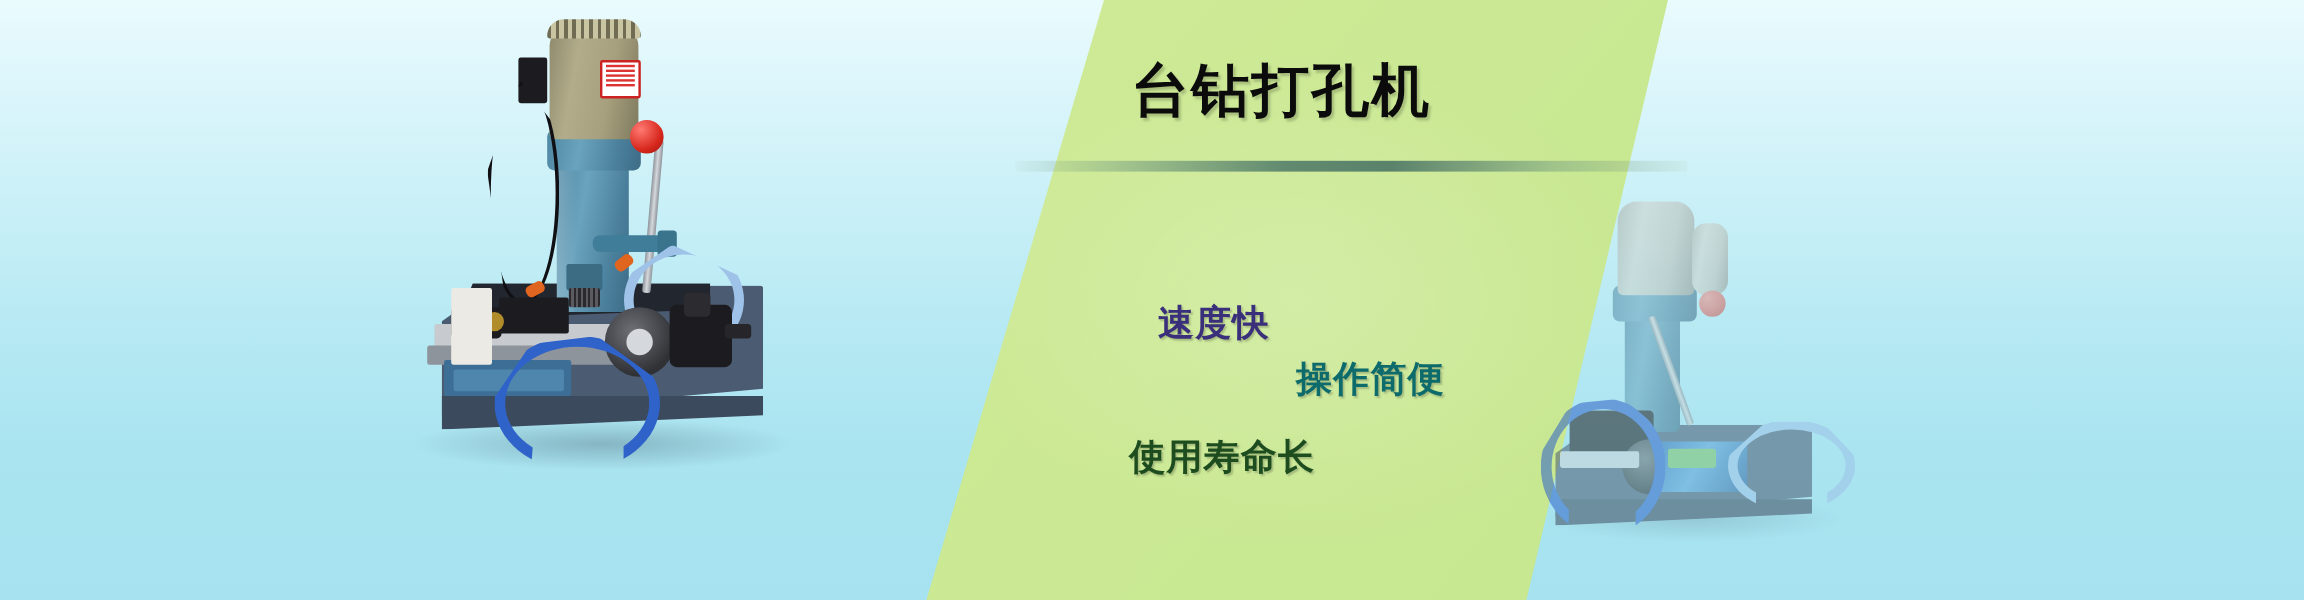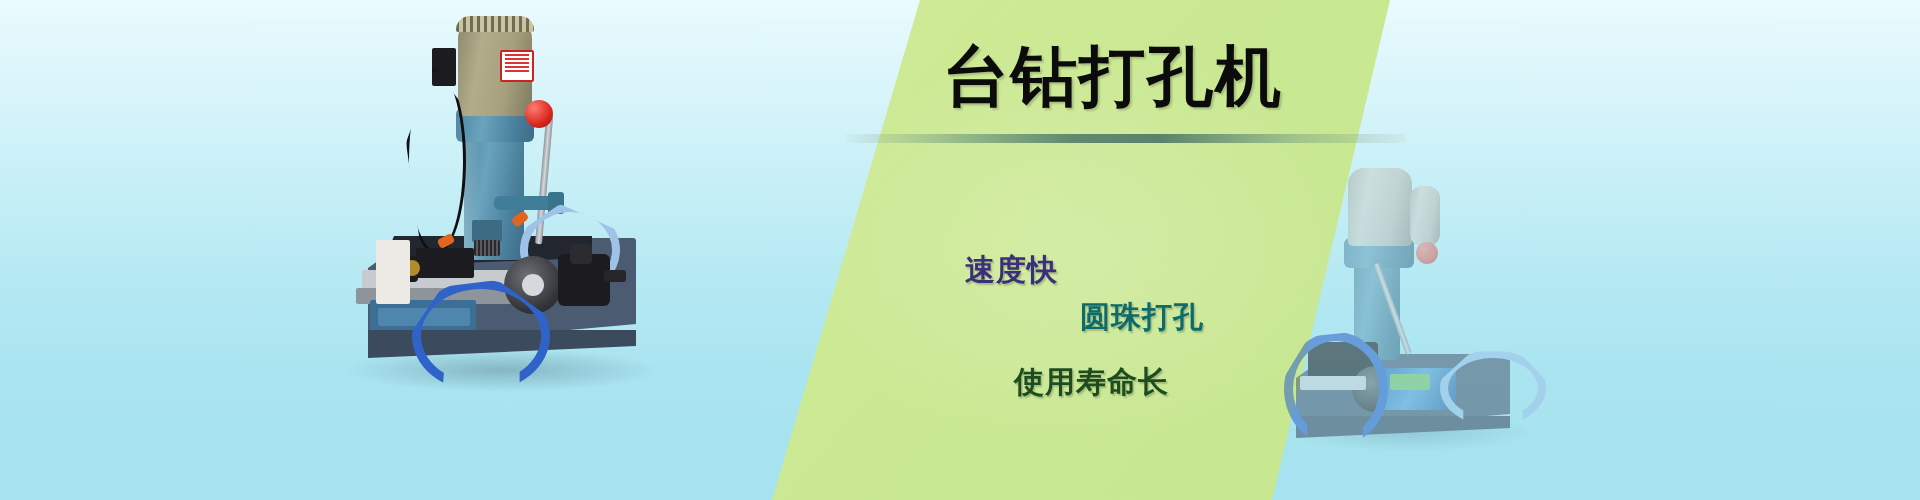--- a/index.html
+++ b/index.html
@@ -46,21 +46,21 @@
         rgba(170,195,155,0.10) 100%);
   }
 
   
   .title {
     position: absolute;
     left: 943px;
     top: 36px;
     font-family: "DejaVu Serif", "Liberation Serif", serif;
     font-weight: bold;
-    font-size: 66px;
+    font-size: 48px;
     line-height: 80px;
     letter-spacing: 2px;
     color: #0b0b0b;
     text-shadow: 2px 2px 2px rgba(80,90,60,0.30);
     white-space: nowrap;
   }
 
   .feat {
     position: absolute;
     font-family: "DejaVu Serif", "Liberation Serif", serif;
@@ -70,21 +70,21 @@
     letter-spacing: 1px;
     white-space: nowrap;
     text-shadow: 1.5px 1.5px 1.5px rgba(90,100,70,0.35);
   }
   .f1 { left: 868px;  top: 178px; }
   .f2 { left: 1092px; top: 176px; }
   .f3 { left: 965px;  top: 253px; }
   .f4 { left: 1134px; top: 242px; }
   .f5 { left: 858px;  top: 302px; }
   .f6 { left: 1080px; top: 300px; }
-  .f7 { left: 1014px;  top: 365px; }
+  .f7 { left: 941px;  top: 365px; }
 
   
   .machine {
     position: absolute;
   }
   .machine-left  { left: 352px; top: 8px;  width: 300px; height: 370px; }
   .machine-right { left: 1290px; top: 160px; width: 250px; height: 300px; opacity: 0.55; }
 
   .m-part { position: absolute; }
 
@@ -281,17 +281,17 @@
   <div class="title-rule"></div>
 
   <div class="title">台钻打孔机</div>
 
 
 
   <div class="feat f3" style="color:#3a2f7a">速度快</div>
 
 
 
-  <div class="feat f6" style="color:#0d6b6b">圆珠打孔</div>
+  <div class="feat f6" style="color:#0d6b6b">操作简便</div>
 
   <div class="feat f7" style="color:#1d4d1f">使用寿命长</div>
 
 </div>
 
 </body></html>

